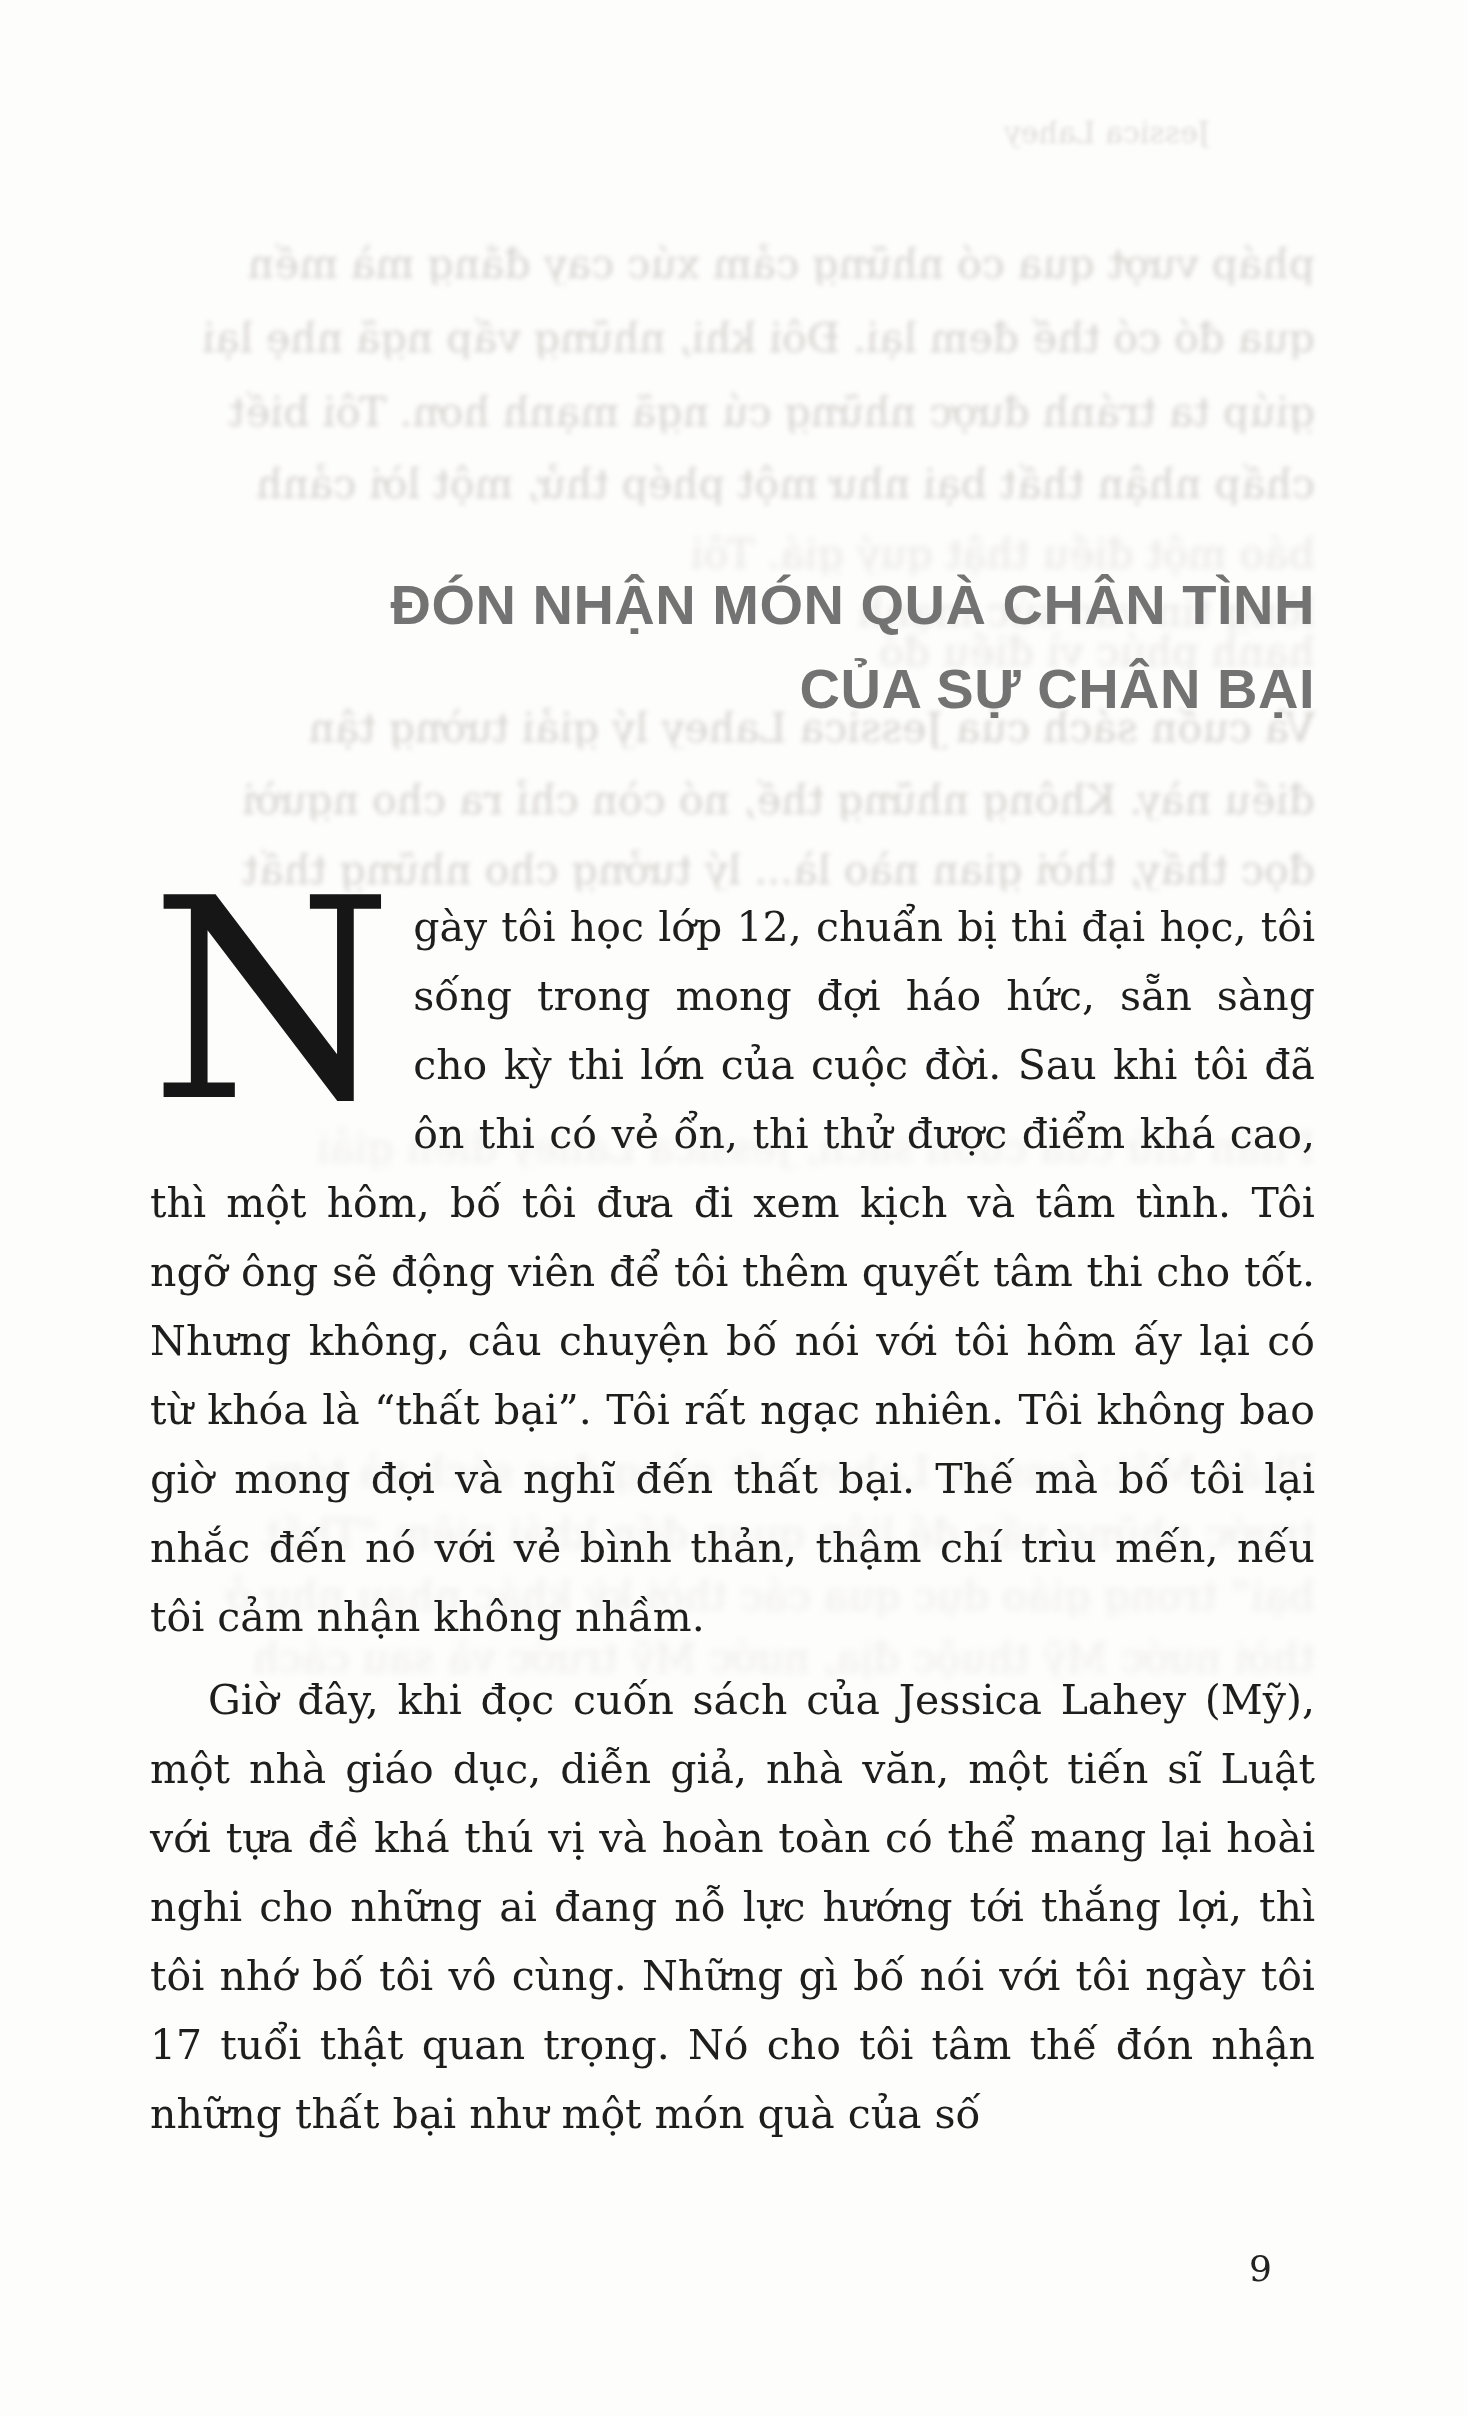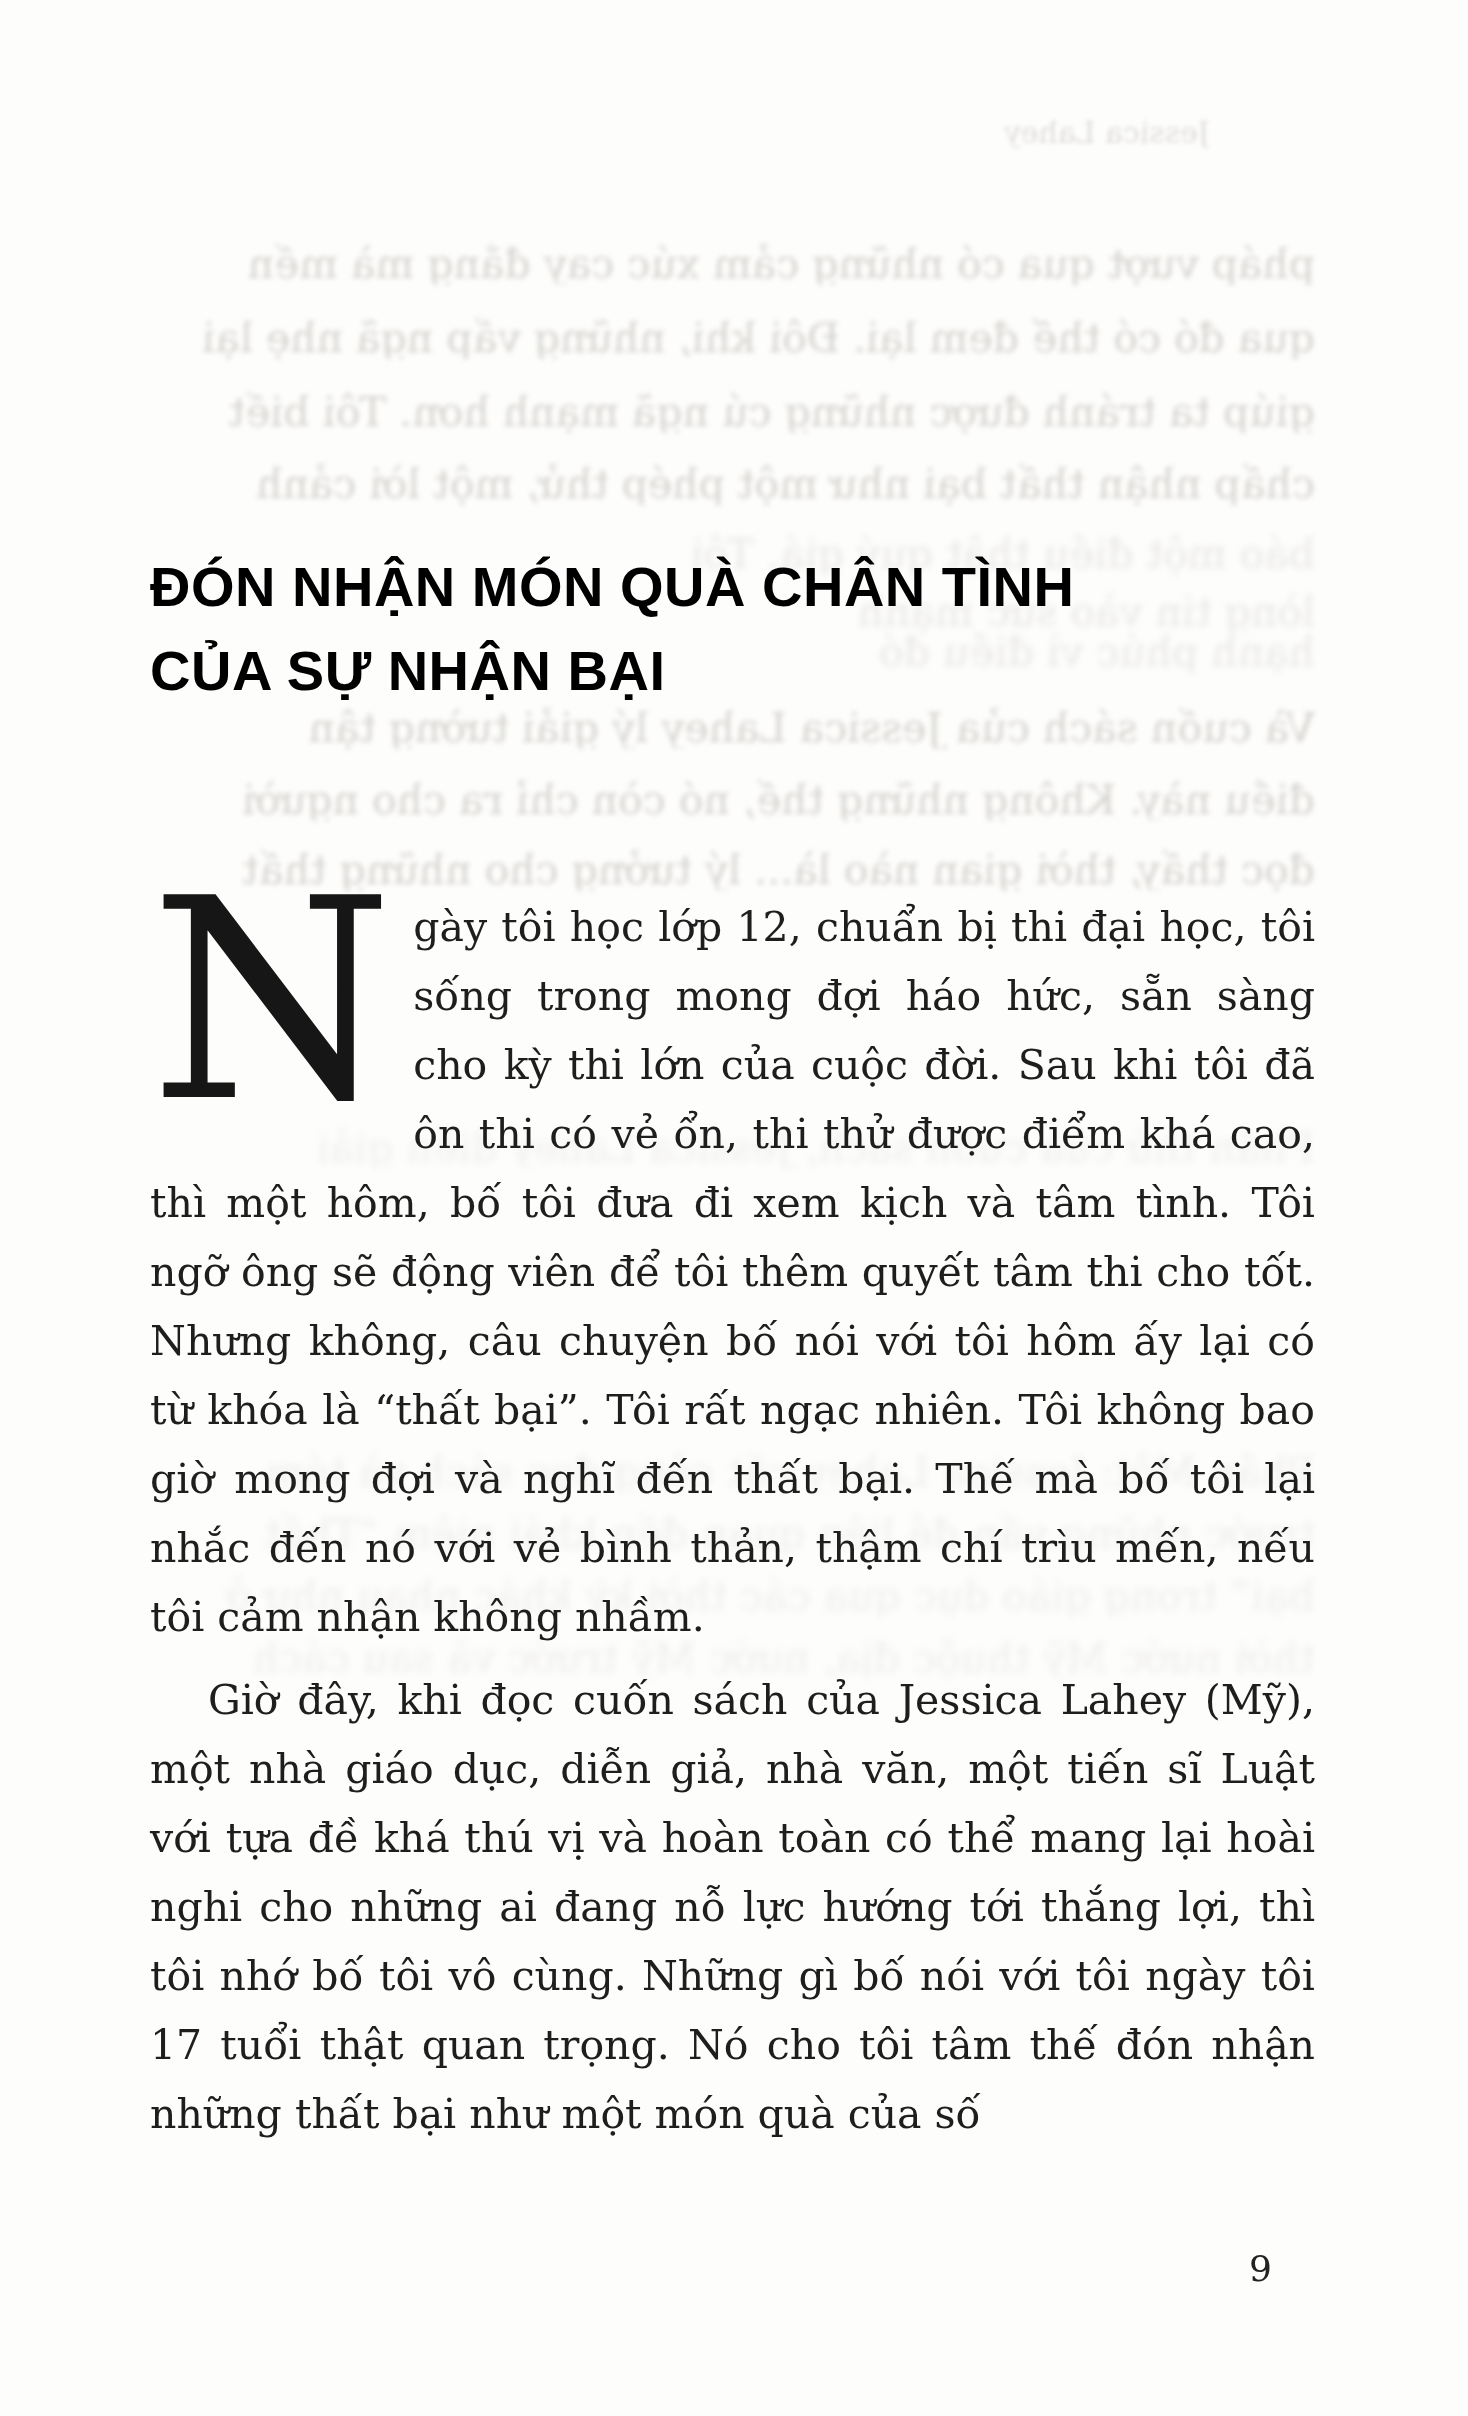--- a/index.html
+++ b/index.html
@@ -50,30 +50,30 @@
     filter: blur(3.5px);
   }
 
   
   .content {
     position: relative;
     z-index: 1;
   }
   .chapter-title {
     position: absolute;
-    top: 507px;
+    top: 525px;
     left: 150px;
     width: 1165px;
-    text-align: left;
+    text-align: right;
     font-family: "Liberation Sans", "DejaVu Sans", sans-serif;
     font-weight: 700;
     font-size: 56px;
     line-height: 84px;
     letter-spacing: 0.5px;
-    color: #000000;
+    color: #737373;
     z-index: 1;
   }
   .body-text {
     position: absolute;
     top: 893px;
     left: 150px;
     width: 1165px;
     font-size: 41px;
     line-height: 69px;
     text-align: justify;
@@ -122,21 +122,21 @@
   <div class="bleed-line vfaint" style="top:1128px;">Phần thứ của cuốn sách, Jessica Lahey diễn giải</div>
   <div class="bleed-line vfaint" style="top:1452px;">Phần Một: Jessica Lahey cất công đọc sách và tóm</div>
   <div class="bleed-line vfaint" style="top:1514px;">trước những vấn đề liên quan đến khái niệm “Thất</div>
   <div class="bleed-line vfaint" style="top:1576px;">bại” trong giáo dục qua các thời kỳ khác nhau như ở</div>
   <div class="bleed-line vfaint" style="top:1638px;">thời nước Mỹ thuộc địa, nước Mỹ trước và sau cách</div>
 
   <div class="content">
 
     <h1 class="chapter-title">
       <span>ĐÓN NHẬN MÓN QUÀ CHÂN TÌNH</span><br>
-      <span>CỦA SỰ NHẬN BẠI</span>
+      <span>CỦA SỰ CHÂN BẠI</span>
     </h1>
 
     <div class="body-text">
       <p class="para first">
         <span class="dropcap">N</span><span>gày tôi học lớp 12, chuẩn bị thi đại học, tôi sống trong mong đợi háo hức, sẵn sàng cho kỳ thi lớn của cuộc đời. Sau khi tôi đã ôn thi có vẻ ổn, thi thử được điểm khá cao, thì một hôm, bố tôi đưa đi xem kịch và tâm tình. Tôi ngỡ ông sẽ động viên để tôi thêm quyết tâm thi cho tốt. Nhưng không, câu chuyện bố nói với tôi hôm ấy lại có từ khóa là “thất bại”. Tôi rất ngạc nhiên. Tôi không bao giờ mong đợi và nghĩ đến thất bại. Thế mà bố tôi lại nhắc đến nó với vẻ bình thản, thậm chí trìu mến, nếu tôi cảm nhận không nhầm.</span>
       </p>
       <p class="para second">
         <span>Giờ đây, khi đọc cuốn sách của Jessica Lahey (Mỹ), một nhà giáo dục, diễn giả, nhà văn, một tiến sĩ Luật với tựa đề khá thú vị và hoàn toàn có thể mang lại hoài nghi cho những ai đang nỗ lực hướng tới thắng lợi, thì tôi nhớ bố tôi vô cùng. Những gì bố nói với tôi ngày tôi 17 tuổi thật quan trọng. Nó cho tôi tâm thế đón nhận những thất bại như một món quà của số</span>
       </p>
     </div>

